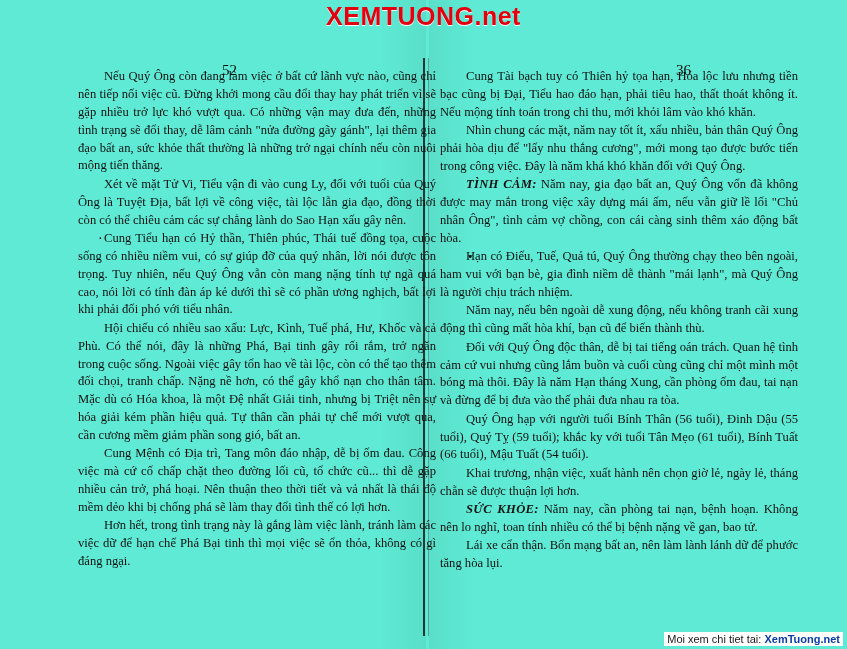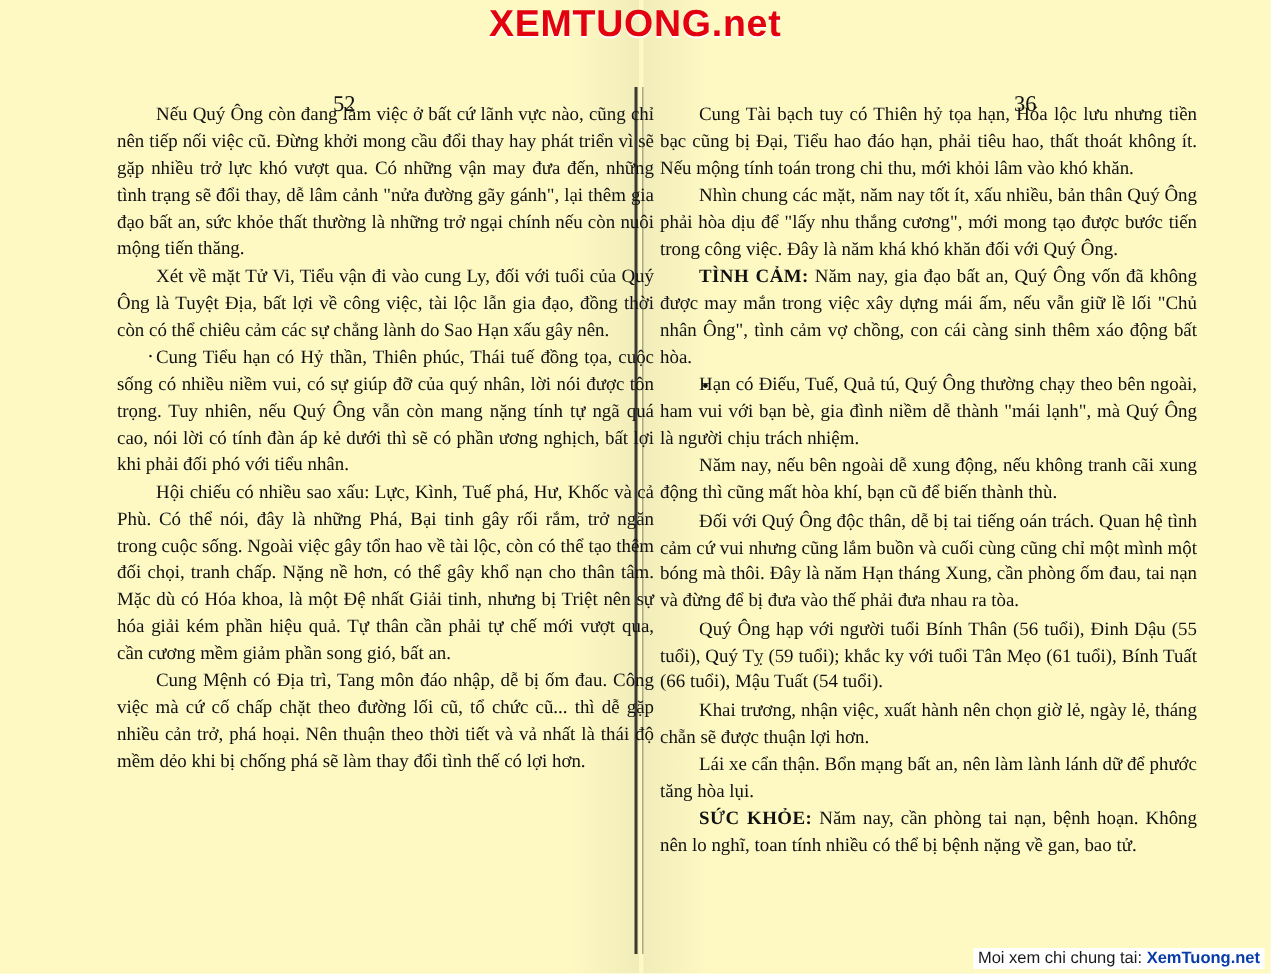--- a/index.html
+++ b/index.html
@@ -11,21 +11,21 @@
     height: 649px;
     background: #ffffff;
     font-family: "Liberation Serif", serif;
     overflow: hidden;
     position: relative;
   }
   #page {
     position: relative;
     width: 847px;
     height: 649px;
-    background: #fef9c3;
+    background: #5eead4;
   }
   
   .watermark {
     position: absolute;
     top: 2px;
     left: 0;
     width: 100%;
     text-align: center;
     font-family: "Liberation Sans", sans-serif;
     font-weight: bold;
@@ -107,20 +107,21 @@
   .col p.bullet::before {
     content: "•";
     position: absolute;
     left: 2px;
     top: 0;
     font-size: 13px;
   }
   .lead {
     font-weight: bold;
     letter-spacing: 0.3px;
+    font-style: italic;
   }
   .col p.dotmark { position: relative; }
   .col p.dotmark::before {
     content: "·";
     position: absolute;
     left: -6px;
     top: -1px;
     font-size: 14px;
     color: #111;
   }
@@ -154,33 +155,34 @@
   <div class="shade-right"></div>
   <div class="gutter"></div>
   <div class="gutter-2"></div>
 
   <div class="col left">
     <p>Nếu Quý Ông còn đang làm việc ở bất cứ lãnh vực nào, cũng chỉ nên tiếp nối việc cũ. Đừng khởi mong cầu đổi thay hay phát triển vì sẽ gặp nhiều trở lực khó vượt qua. Có những vận may đưa đến, những tình trạng sẽ đổi thay, dễ lâm cảnh "nửa đường gãy gánh", lại thêm gia đạo bất an, sức khỏe thất thường là những trở ngại chính nếu còn nuôi mộng tiến thăng.</p>
     <p>Xét về mặt Tử Vi, Tiểu vận đi vào cung Ly, đối với tuổi của Quý Ông là Tuyệt Địa, bất lợi về công việc, tài lộc lẫn gia đạo, đồng thời còn có thể chiêu cảm các sự chẳng lành do Sao Hạn xấu gây nên.</p>
     <p class="dotmark">Cung Tiểu hạn có Hỷ thần, Thiên phúc, Thái tuế đồng tọa, cuộc sống có nhiều niềm vui, có sự giúp đỡ của quý nhân, lời nói được tôn trọng. Tuy nhiên, nếu Quý Ông vẫn còn mang nặng tính tự ngã quá cao, nói lời có tính đàn áp kẻ dưới thì sẽ có phần ương nghịch, bất lợi khi phải đối phó với tiểu nhân.</p>
     <p>Hội chiếu có nhiều sao xấu: Lực, Kình, Tuế phá, Hư, Khốc và cả Phù. Có thể nói, đây là những Phá, Bại tinh gây rối rắm, trở ngăn trong cuộc sống. Ngoài việc gây tổn hao về tài lộc, còn có thể tạo thêm đối chọi, tranh chấp. Nặng nề hơn, có thể gây khổ nạn cho thân tâm. Mặc dù có Hóa khoa, là một Đệ nhất Giải tinh, nhưng bị Triệt nên sự hóa giải kém phần hiệu quả. Tự thân cần phải tự chế mới vượt qua, cần cương mềm giảm phần song gió, bất an.</p>
     <p>Cung Mệnh có Địa trì, Tang môn đáo nhập, dễ bị ốm đau. Công việc mà cứ cố chấp chặt theo đường lối cũ, tổ chức cũ... thì dễ gặp nhiều cản trở, phá hoại. Nên thuận theo thời tiết và vả nhất là thái độ mềm dẻo khi bị chống phá sẽ làm thay đổi tình thế có lợi hơn.</p>
+    <p>Hơn hết, trong tình trạng này là gắng làm việc lành, tránh làm các việc dữ để hạn chế Phá Bại tinh thì mọi việc sẽ ổn thỏa, không có gì đáng ngại.</p>
   </div>
 
   <div class="col right">
     <p>Cung Tài bạch tuy có Thiên hỷ tọa hạn, Hóa lộc lưu nhưng tiền bạc cũng bị Đại, Tiểu hao đáo hạn, phải tiêu hao, thất thoát không ít. Nếu mộng tính toán trong chi thu, mới khỏi lâm vào khó khăn.</p>
     <p>Nhìn chung các mặt, năm nay tốt ít, xấu nhiều, bản thân Quý Ông phải hòa dịu để "lấy nhu thắng cương", mới mong tạo được bước tiến trong công việc. Đây là năm khá khó khăn đối với Quý Ông.</p>
     <p><span class="lead">TÌNH CẢM:</span><span> Năm nay, gia đạo bất an, Quý Ông vốn đã không được may mắn trong việc xây dựng mái ấm, nếu vẫn giữ lề lối "Chủ nhân Ông", tình cảm vợ chồng, con cái càng sinh thêm xáo động bất hòa.</span></p>
     <p class="bullet">Hạn có Điếu, Tuế, Quả tú, Quý Ông thường chạy theo bên ngoài, ham vui với bạn bè, gia đình niềm dễ thành "mái lạnh", mà Quý Ông là người chịu trách nhiệm.</p>
     <p>Năm nay, nếu bên ngoài dễ xung động, nếu không tranh cãi xung động thì cũng mất hòa khí, bạn cũ để biến thành thù.</p>
     <p>Đối với Quý Ông độc thân, dễ bị tai tiếng oán trách. Quan hệ tình cảm cứ vui nhưng cũng lắm buồn và cuối cùng cũng chỉ một mình một bóng mà thôi. Đây là năm Hạn tháng Xung, cần phòng ốm đau, tai nạn và đừng để bị đưa vào thế phải đưa nhau ra tòa.</p>
     <p>Quý Ông hạp với người tuổi Bính Thân (56 tuổi), Đinh Dậu (55 tuổi), Quý Tỵ (59 tuổi); khắc ky với tuổi Tân Mẹo (61 tuổi), Bính Tuất (66 tuổi), Mậu Tuất (54 tuổi).</p>
     <p>Khai trương, nhận việc, xuất hành nên chọn giờ lẻ, ngày lẻ, tháng chẵn sẽ được thuận lợi hơn.</p>
+    <p><span class="lead">SỨC KHỎE:</span><span> Năm nay, cần phòng tai nạn, bệnh hoạn. Không nên lo nghĩ, toan tính nhiều có thể bị bệnh nặng về gan, bao tử.</span></p>
     <p>Lái xe cẩn thận. Bổn mạng bất an, nên làm lành lánh dữ để phước tăng hòa lụi.</p>
-    <p><span class="lead">SỨC KHỎE:</span><span> Năm nay, cần phòng tai nạn, bệnh hoạn. Không nên lo nghĩ, toan tính nhiều có thể bị bệnh nặng về gan, bao tử.</span></p>
   </div>
 
   <div class="footer-note">
-    <span>Moi xem chi chung tai:</span>
+    <span>Moi xem chi tiet tai:</span>
     <span class="site">XemTuong.net</span>
   </div>
 
 </div>
 
 </body></html>

